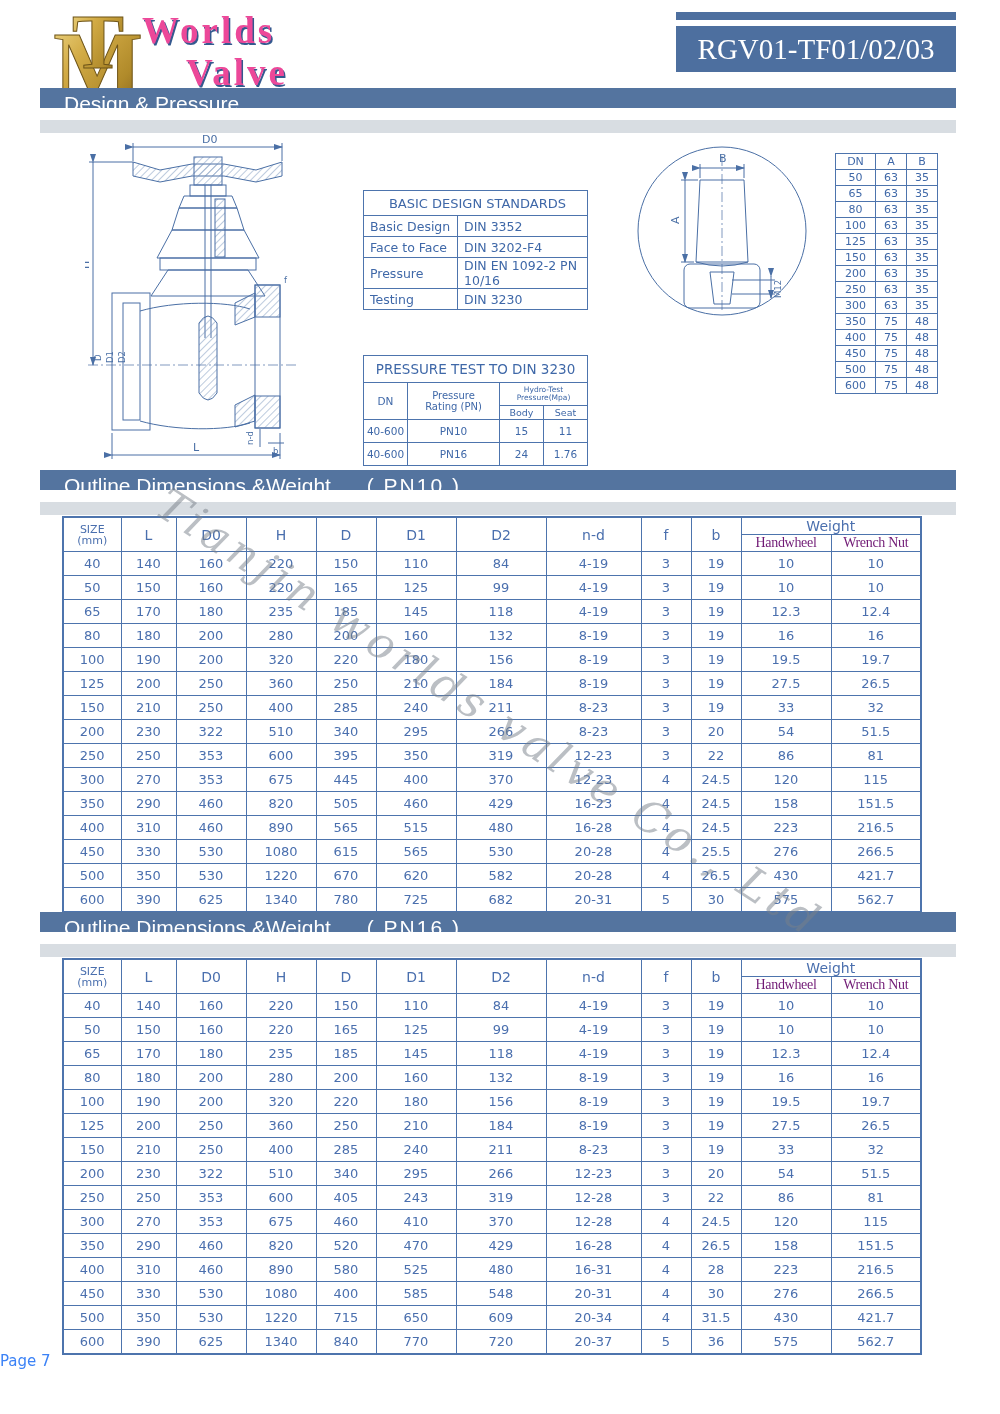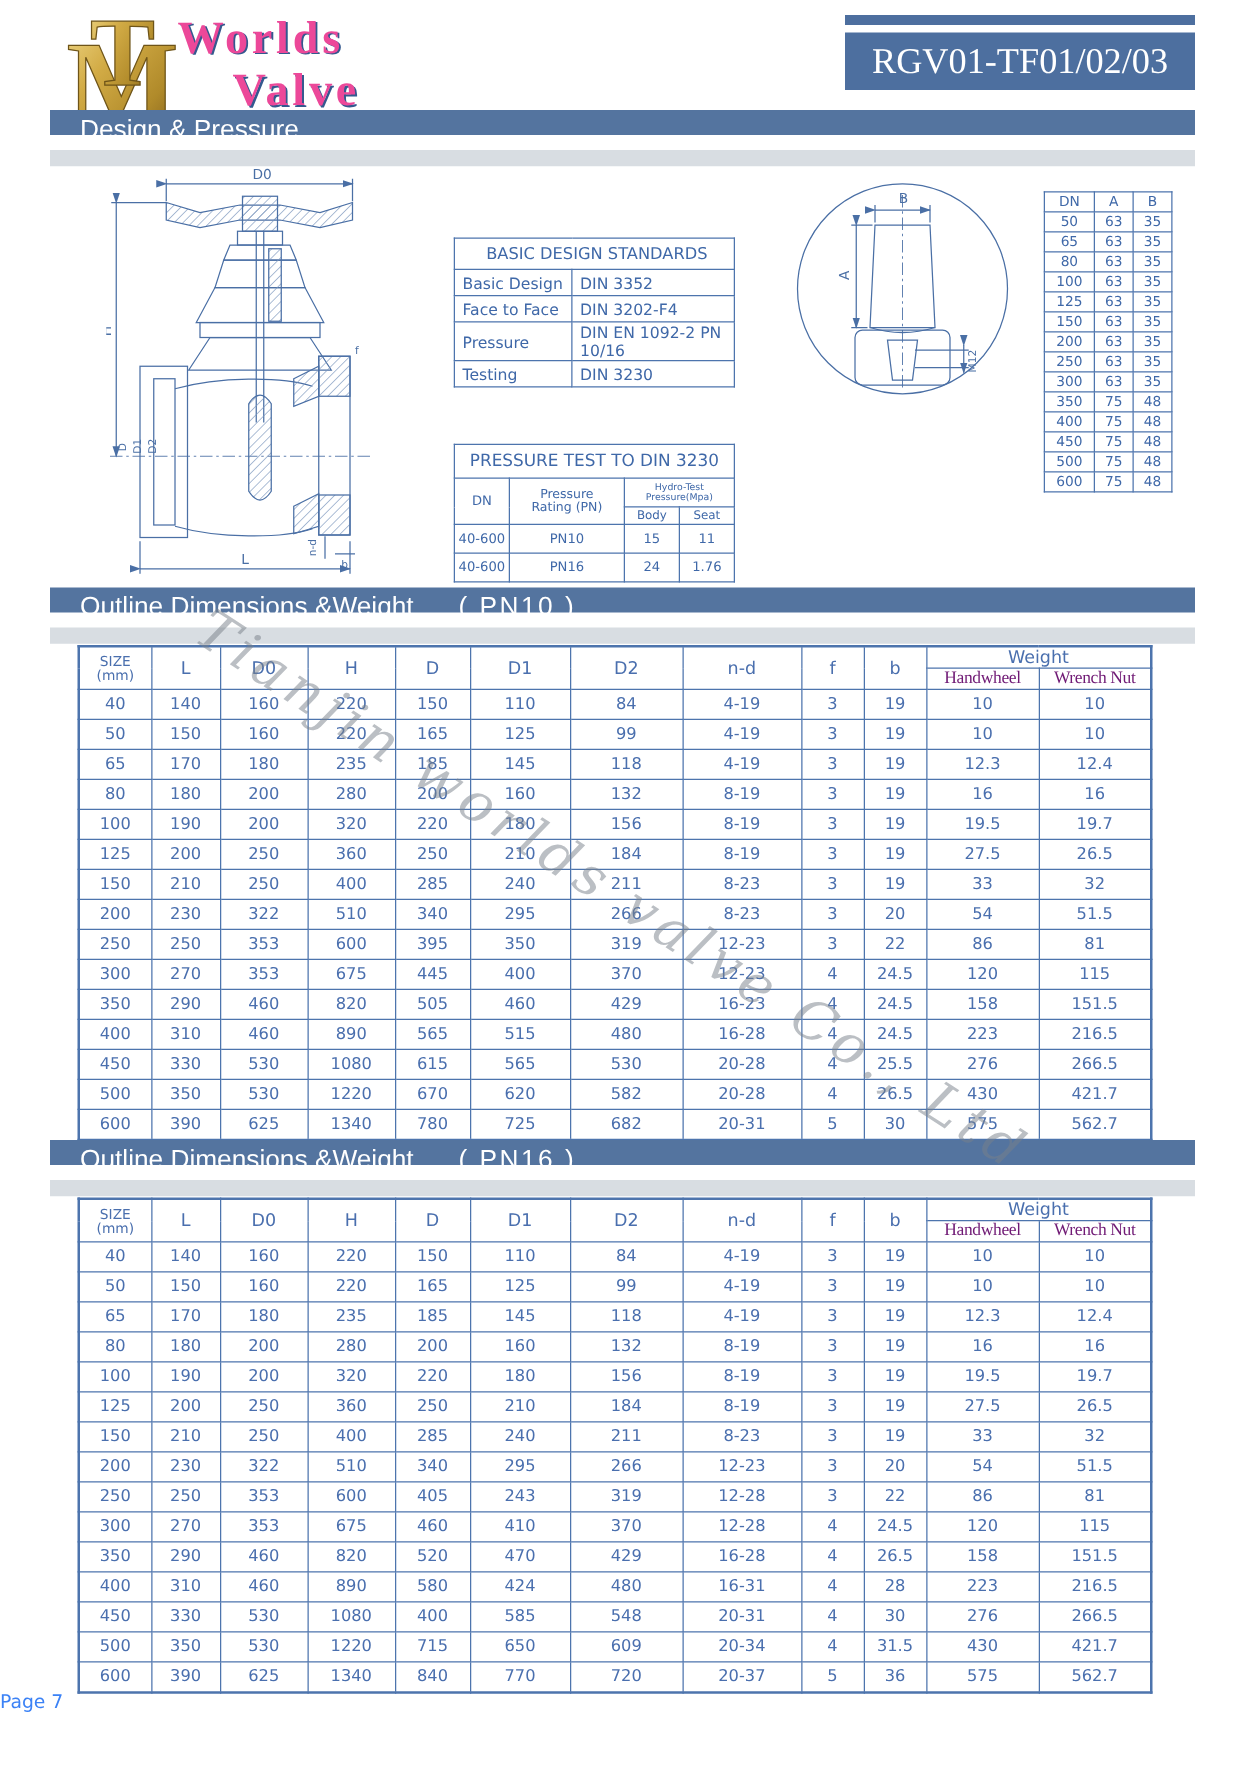--- a/index.html
+++ b/index.html
@@ -789,21 +789,21 @@
           <td>26.5</td>
           <td>158</td>
           <td>151.5</td>
         </tr>
         <tr>
           <td>400</td>
           <td>310</td>
           <td>460</td>
           <td>890</td>
           <td>580</td>
-          <td>424</td>
+          <td>525</td>
           <td>480</td>
           <td>16-31</td>
           <td>4</td>
           <td>28</td>
           <td>223</td>
           <td>216.5</td>
         </tr>
         <tr>
           <td>450</td>
           <td>330</td>

